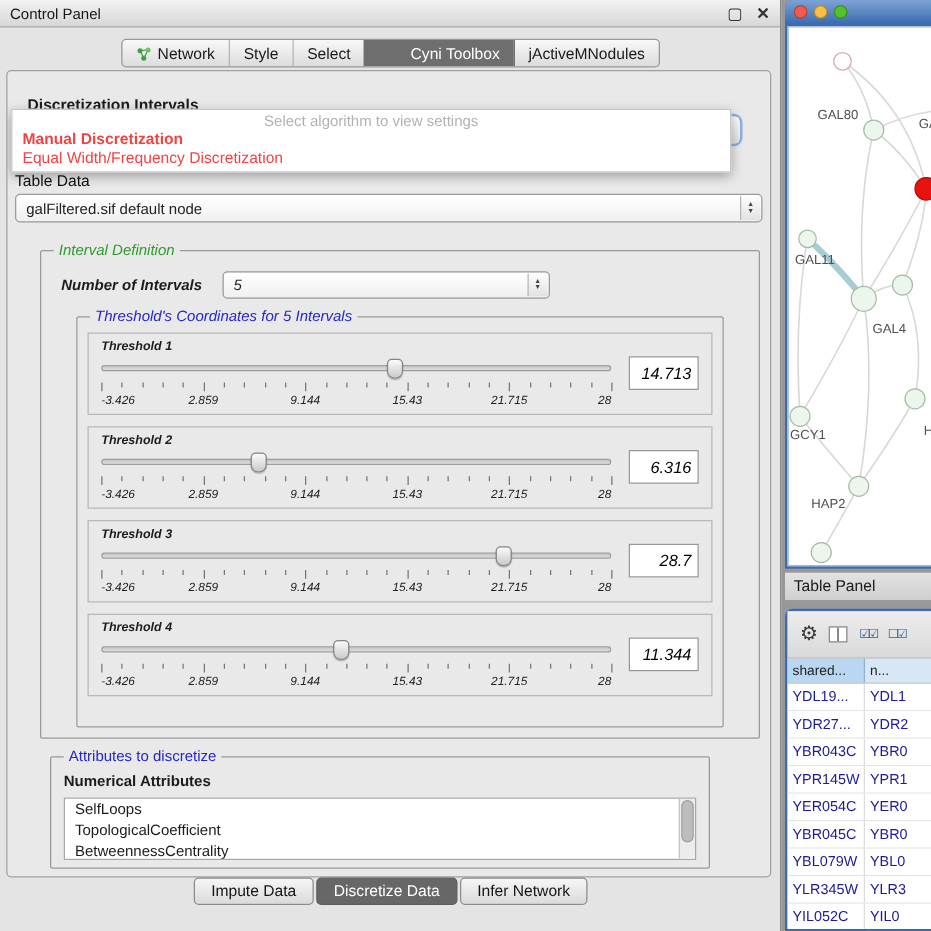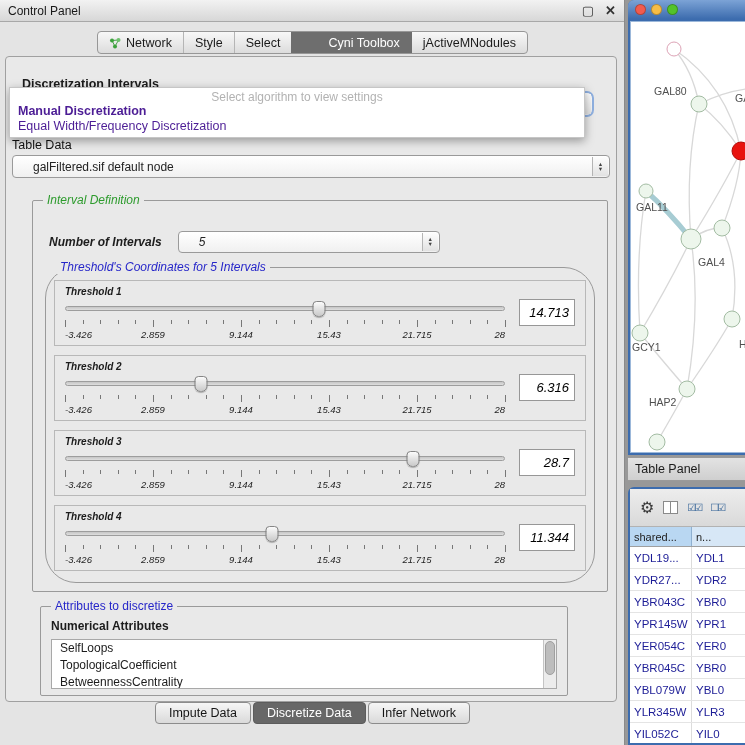--- a/index.html
+++ b/index.html
@@ -21,38 +21,38 @@
   .tab.selected { background:#6e6e6e; color:#fff; border-left-color:#6e6e6e;padding-left:36px; }
   .tab.selected + .tab { border-left-color:#6e6e6e; }
 
   .cp-content { position:absolute; top:56px; left:5px; right:7px; bottom:43px; border:1px solid #a0a0a0; border-radius:4px; background:#e9e9e9; overflow:hidden; }
 
   
   .algo-label { position:absolute; top:20px; left:16px; font-weight:bold; font-size:12.5px; z-index:1; }
   .algo-combo { position:absolute; top:34px; left:16px; right:22px; height:26px; background:linear-gradient(#fdfdfd,#eeeeee); border:2px solid #8fb0e0; border-radius:7px; z-index:2; }
   .algo-popup { position:absolute; top:30px; left:3px; width:576px; background:#ffffff; border:1px solid #c6c6c6; box-shadow:0 3px 9px rgba(0,0,0,0.35); z-index:5; padding:2px 0 3px; }
   .popup-placeholder { text-align:center; color:#b2b2b2; font-size:12px; line-height:14px; }
-  .popup-option { font-size:12.5px; line-height:15px; padding:0 8px; color:#4c1d95; }
+  .popup-option { font-size:12.5px; line-height:15px; padding:0 8px; color:#ef4444; }
   .popup-option.bold { font-weight:bold; }
 
   .td-label { margin:81px 0 3px 6px; font-size:12.5px; color:#111; }
-  .combo { position:relative; height:23px; background:linear-gradient(#ffffff,#f0f0f0); border:1px solid #9a9a9a; border-radius:4px; display:flex; align-items:center; font-size:12px; color:#222; padding-left:20px; overflow:hidden; }
+  .combo { position:relative; height:23px; background:linear-gradient(#ffffff,#f0f0f0); border:1px solid #9a9a9a; border-radius:4px; display:flex; align-items:center; font-size:12px; color:#222; padding-left:8px; overflow:hidden; }
   .stepper { position:absolute; right:1px; top:1px; bottom:1px; width:16px; border-left:1px solid #b4b4b4; display:flex; flex-direction:column; align-items:center; justify-content:center; font-size:5.5px; color:#444; line-height:5px; background:linear-gradient(#fdfdfd,#e2e2e2); }
 
   .group { position:relative; border:1px solid #9a9a9a; border-radius:2px; }
   .group-title { position:absolute; top:-8px; left:10px; background:#e9e9e9; padding:0 4px; font-size:12px; white-space:nowrap; }
   .group-title.green { color:#2d9b2d; }
   .group-title.blue { color:#2626c9; }
 
   .interval-group { margin:22px 8px 0 26px; padding:14px 10px 8px;font-style:italic; }
-  .number-row { display:flex; align-items:center; margin:16px 0 14px 6px; }
+  .number-row { display:flex; align-items:center; margin:2px 0 14px 6px; }
   .number-label { font-weight:bold; font-size:12px; margin-right:16px; }
   .number-combo { width:262px; height:22px; }
 
-  .thresholds-group { padding:12px 8px 2px; margin:0 2px;border-radius:31px; }
+  .thresholds-group { padding:12px 8px 15px; margin:0 18px; }
   .threshold-panel { border:1px solid #b8b8b8; margin-bottom:9px; padding:5px 10px 5px; background:#e9e9e9; }
   .th-label { font-weight:bold; font-size:10px; margin-bottom:1px; }
   .th-row { display:flex; align-items:flex-start; }
   .slider { position:relative; flex:1; height:39px; margin-right:14px; margin-top:3px; }
   .track { position:absolute; left:0; right:0; top:5px; height:5px; background:linear-gradient(#c6c6c6,#dedede); border:1px solid #9d9d9d; border-radius:3px; }
   .thumb { position:absolute; top:0; width:13px; height:16px; transform:translateX(-50%); background:linear-gradient(#fbfbfb,#c9c9c9); border:1px solid #858585; border-radius:4px 4px 6px 6px; box-shadow:0 1px 1px rgba(0,0,0,0.25); }
   .ruler { position:absolute; left:0; right:0; top:19px; height:8px; }
   .tickmark { position:absolute; top:0; width:1px; height:4px; background:#777; }
   .tickmark.major { height:7px; }
   .tick-labels { position:absolute; left:0; right:0; top:28px; height:11px; font-size:9.5px; color:#222; }

